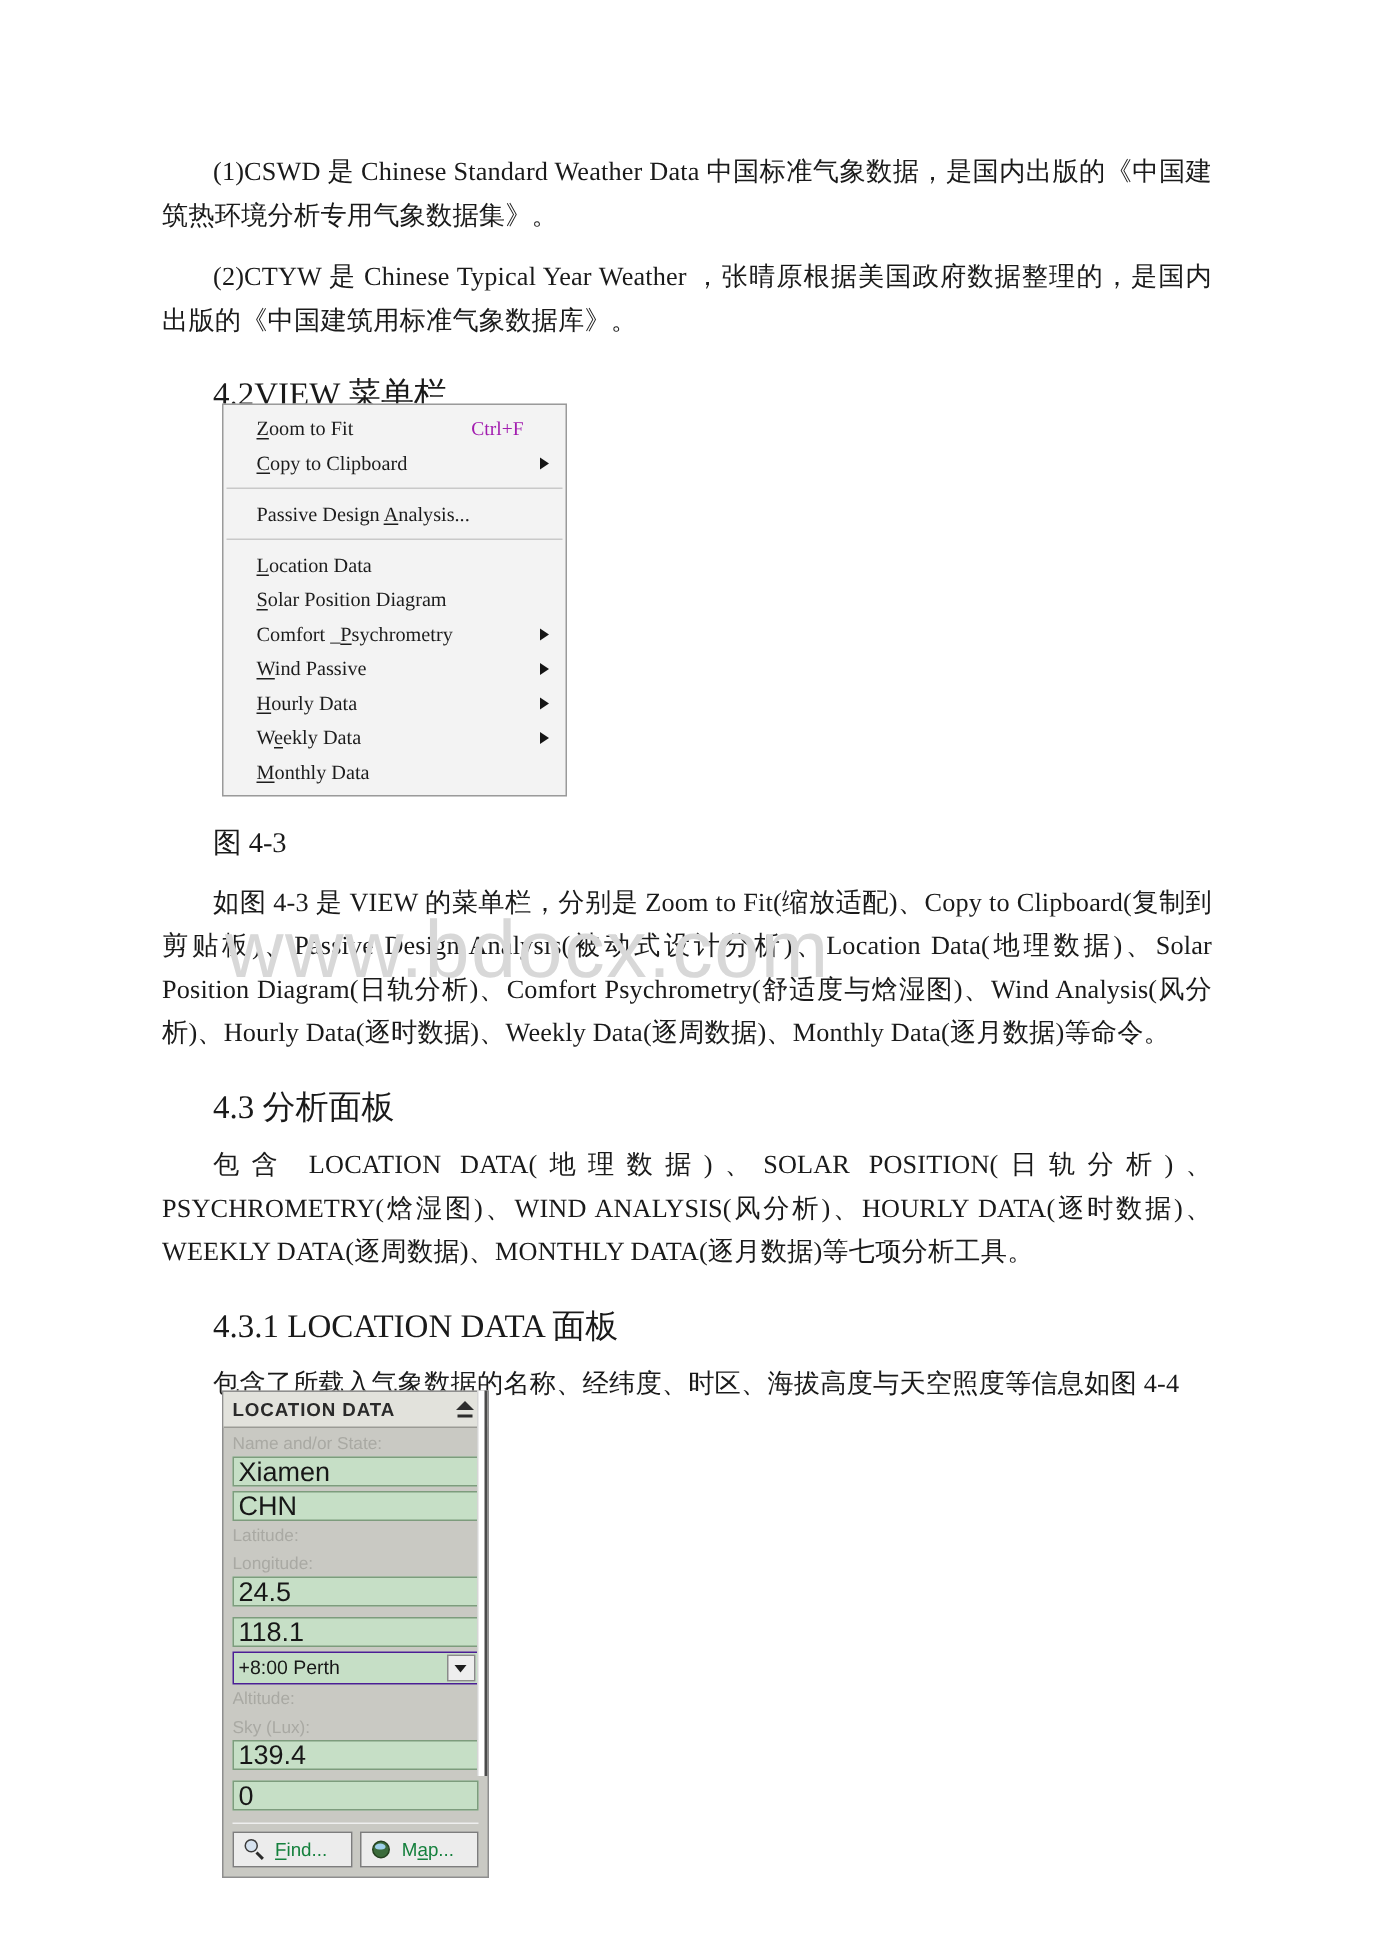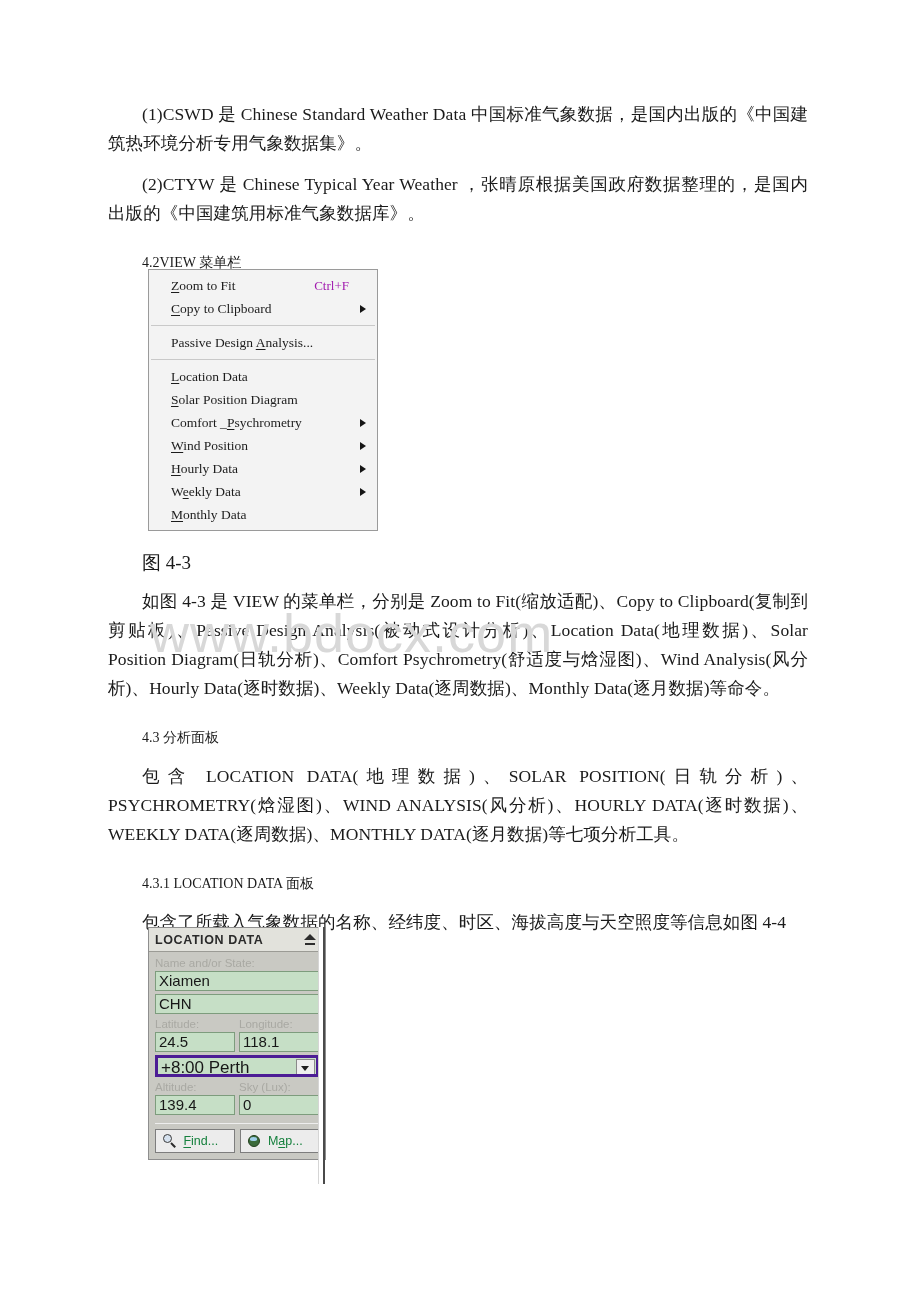--- a/index.html
+++ b/index.html
@@ -33,21 +33,21 @@
   .para {
     font-size: 17.5px;
     line-height: 29px;
     text-align: justify;
     text-justify: inter-character;
     margin: 0 0 12px 0;
     letter-spacing: 0.1px;
   }
   .para.indent { text-indent: 34px; }
   .heading {
-    font-size: 14px;
+    font-size: 22px;
     line-height: 29px;
     margin: 0 0 10px 0;
     text-indent: 34px;
   }
   .caption {
     font-size: 19px;
     line-height: 28px;
     margin: 0 0 10px 0;
     text-indent: 34px;
   }
@@ -182,37 +182,37 @@
     height: 15px;
     white-space: nowrap;
     overflow: hidden;
   }
   .fld {
     background: #c6dfc6;
     border: 1px solid #7d9c7d;
     box-sizing: border-box;
     height: 20px;
     line-height: 18px;
-    font-size: 15px;
+    font-size: 18px;
     color: #171717;
     padding: 0 3px;
     margin-bottom: 3px;
     white-space: nowrap;
     overflow: hidden;
   }
-  .row2 { display: flex; gap: 4px; }
+  .row2 { display: flex; gap: 4px; flex-direction: column; }
   .row2 > div { flex: 1; min-width: 0; }
   .combo {
     position: relative;
     background: #c6dfc6;
-    border: 3px solid #4c1d95;
+    border: 1px solid #4c1d95;
     box-sizing: border-box;
     height: 22px;
     line-height: 20px;
-    font-size: 17px;
+    font-size: 13px;
     color: #171717;
     padding: 0 24px 0 3px;
     margin-bottom: 3px;
     white-space: nowrap;
     overflow: hidden;
   }
   .combo .drop {
     position: absolute;
     right: 1px; top: 1px;
     width: 19px; height: 18px;
@@ -370,21 +370,21 @@
     <div class="mi">
       <span class="acc">S</span><span>olar Position Diagram</span>
     </div>
 
     <div class="mi">
       <span>Comfort _</span><span class="acc">P</span><span>sychrometry</span>
       <span class="arrow"></span>
     </div>
 
     <div class="mi">
-      <span class="acc">W</span><span>ind Position</span>
+      <span class="acc">W</span><span>ind Passive</span>
       <span class="arrow"></span>
     </div>
 
     <div class="mi">
       <span class="acc">H</span><span>ourly Data</span>
       <span class="arrow"></span>
     </div>
 
     <div class="mi">
       <span>W</span><span class="acc">e</span><span>ekly Data</span>

